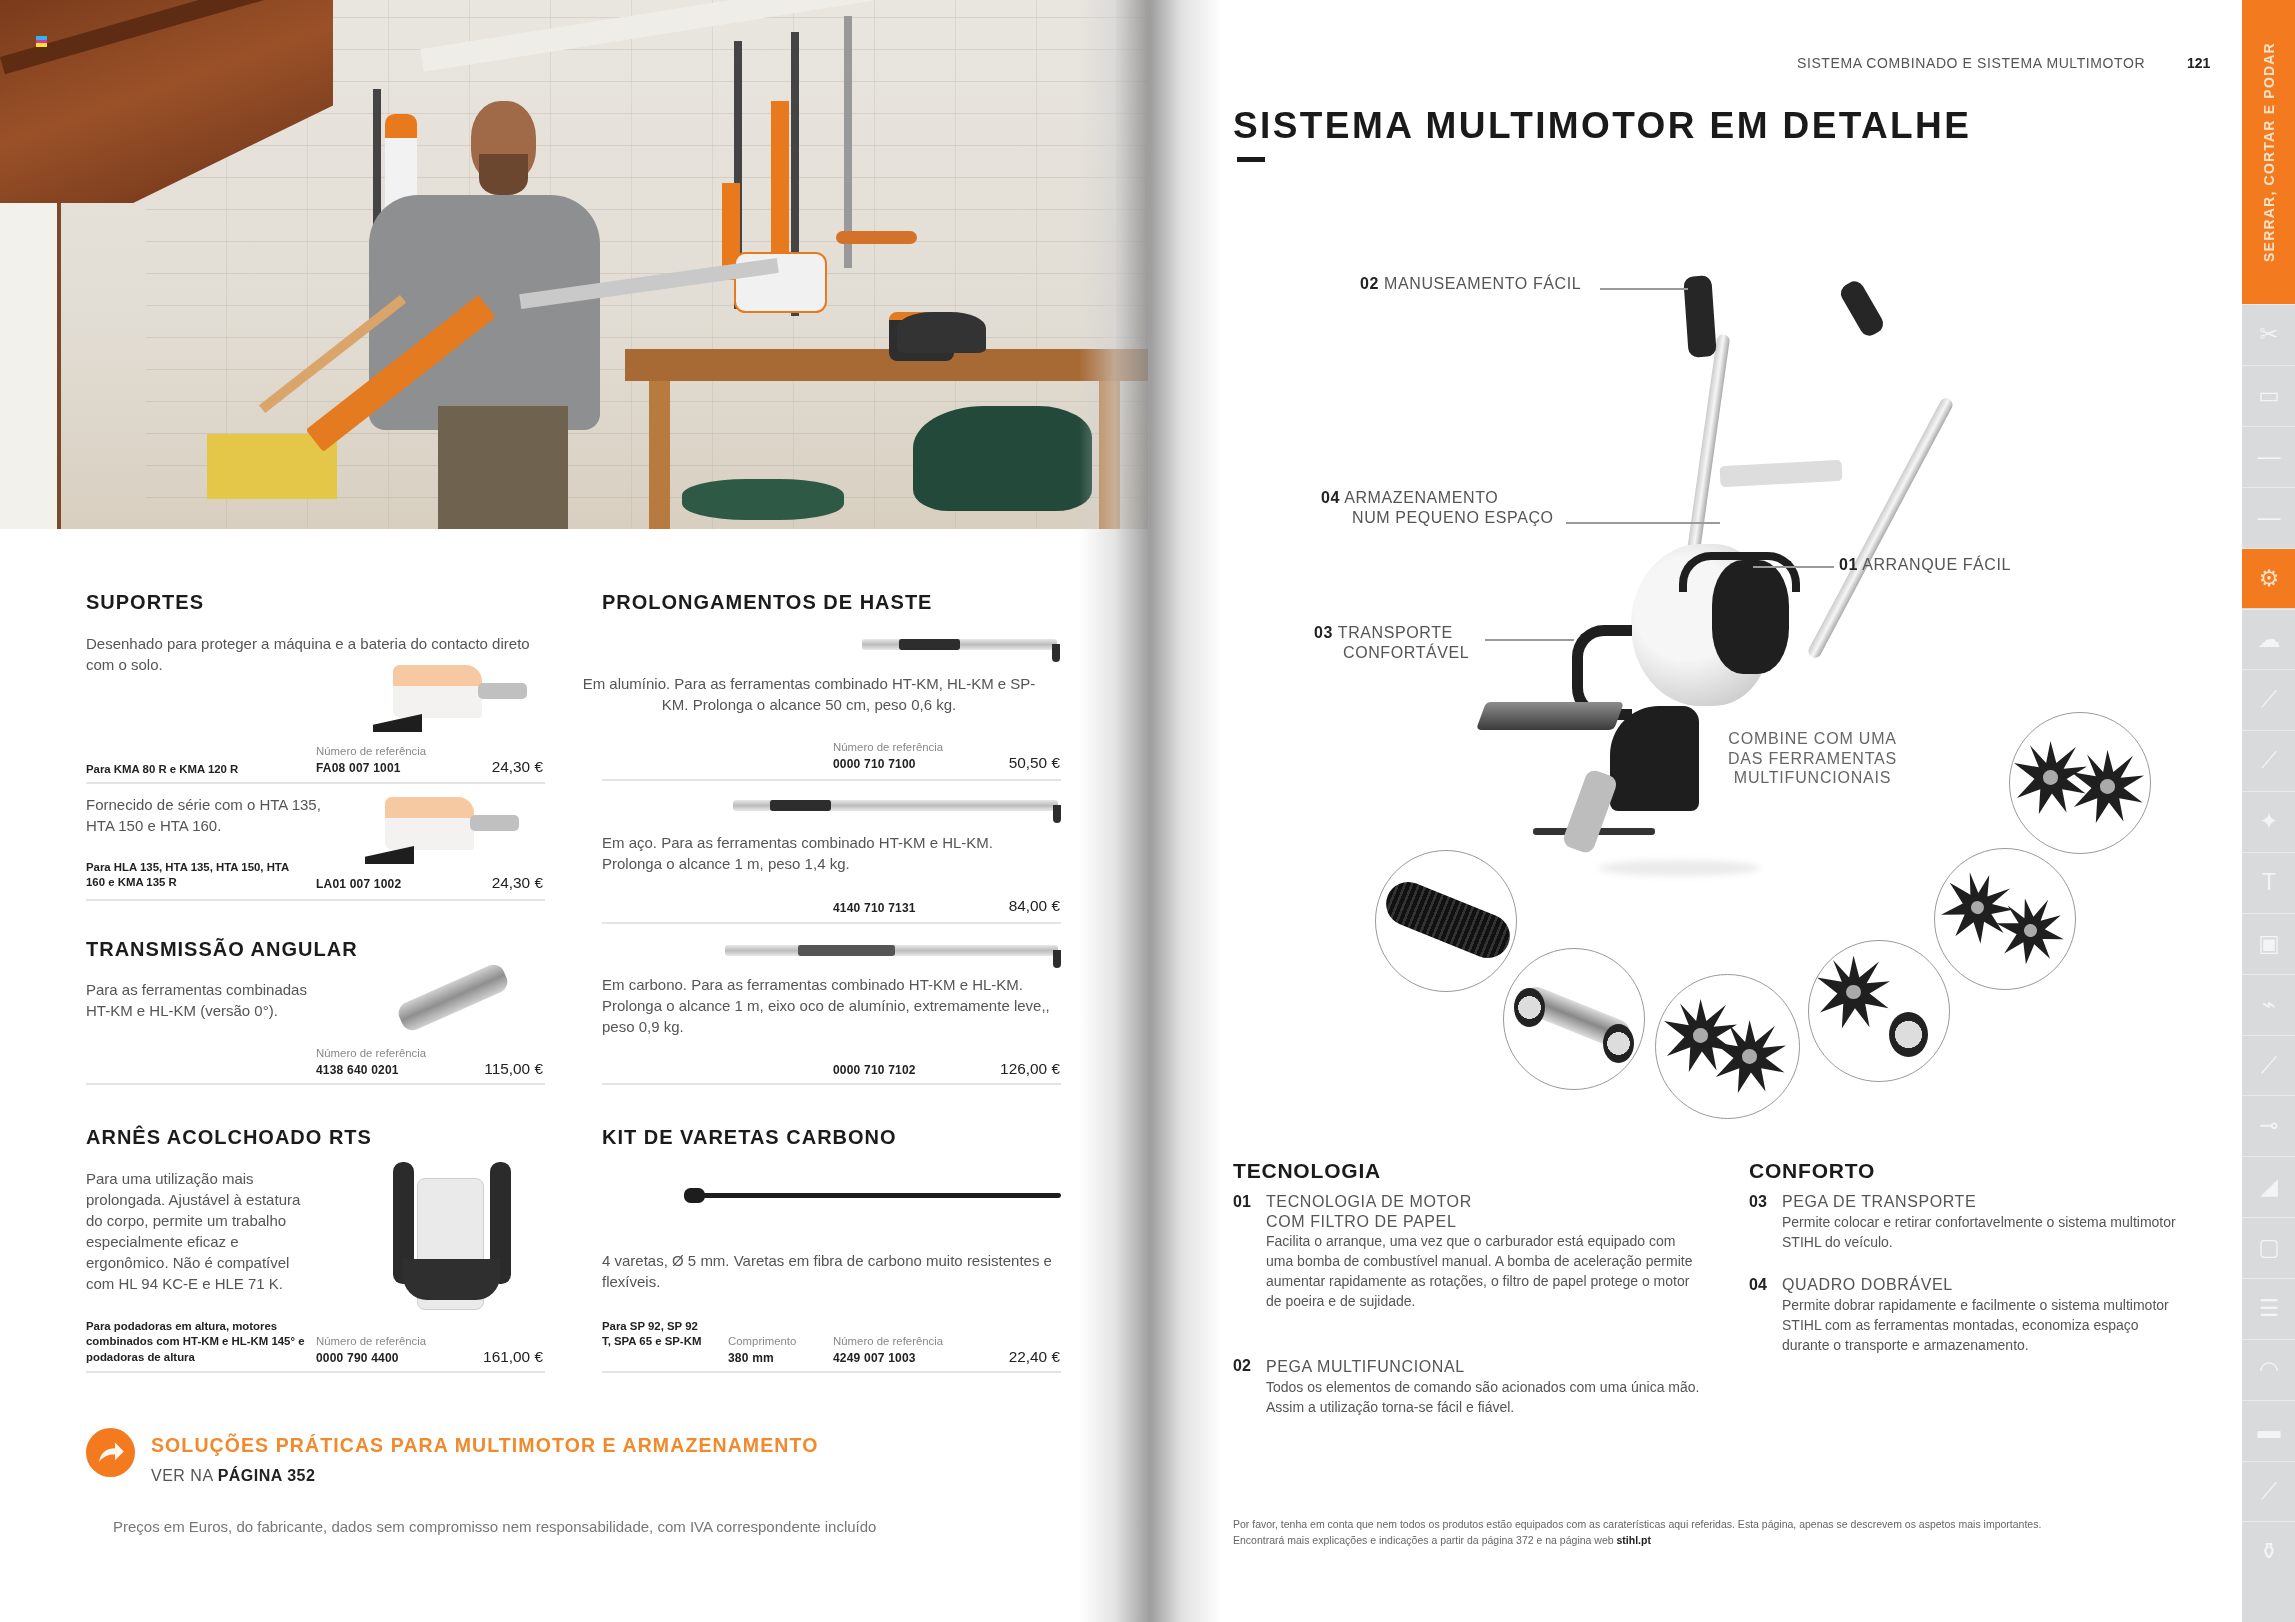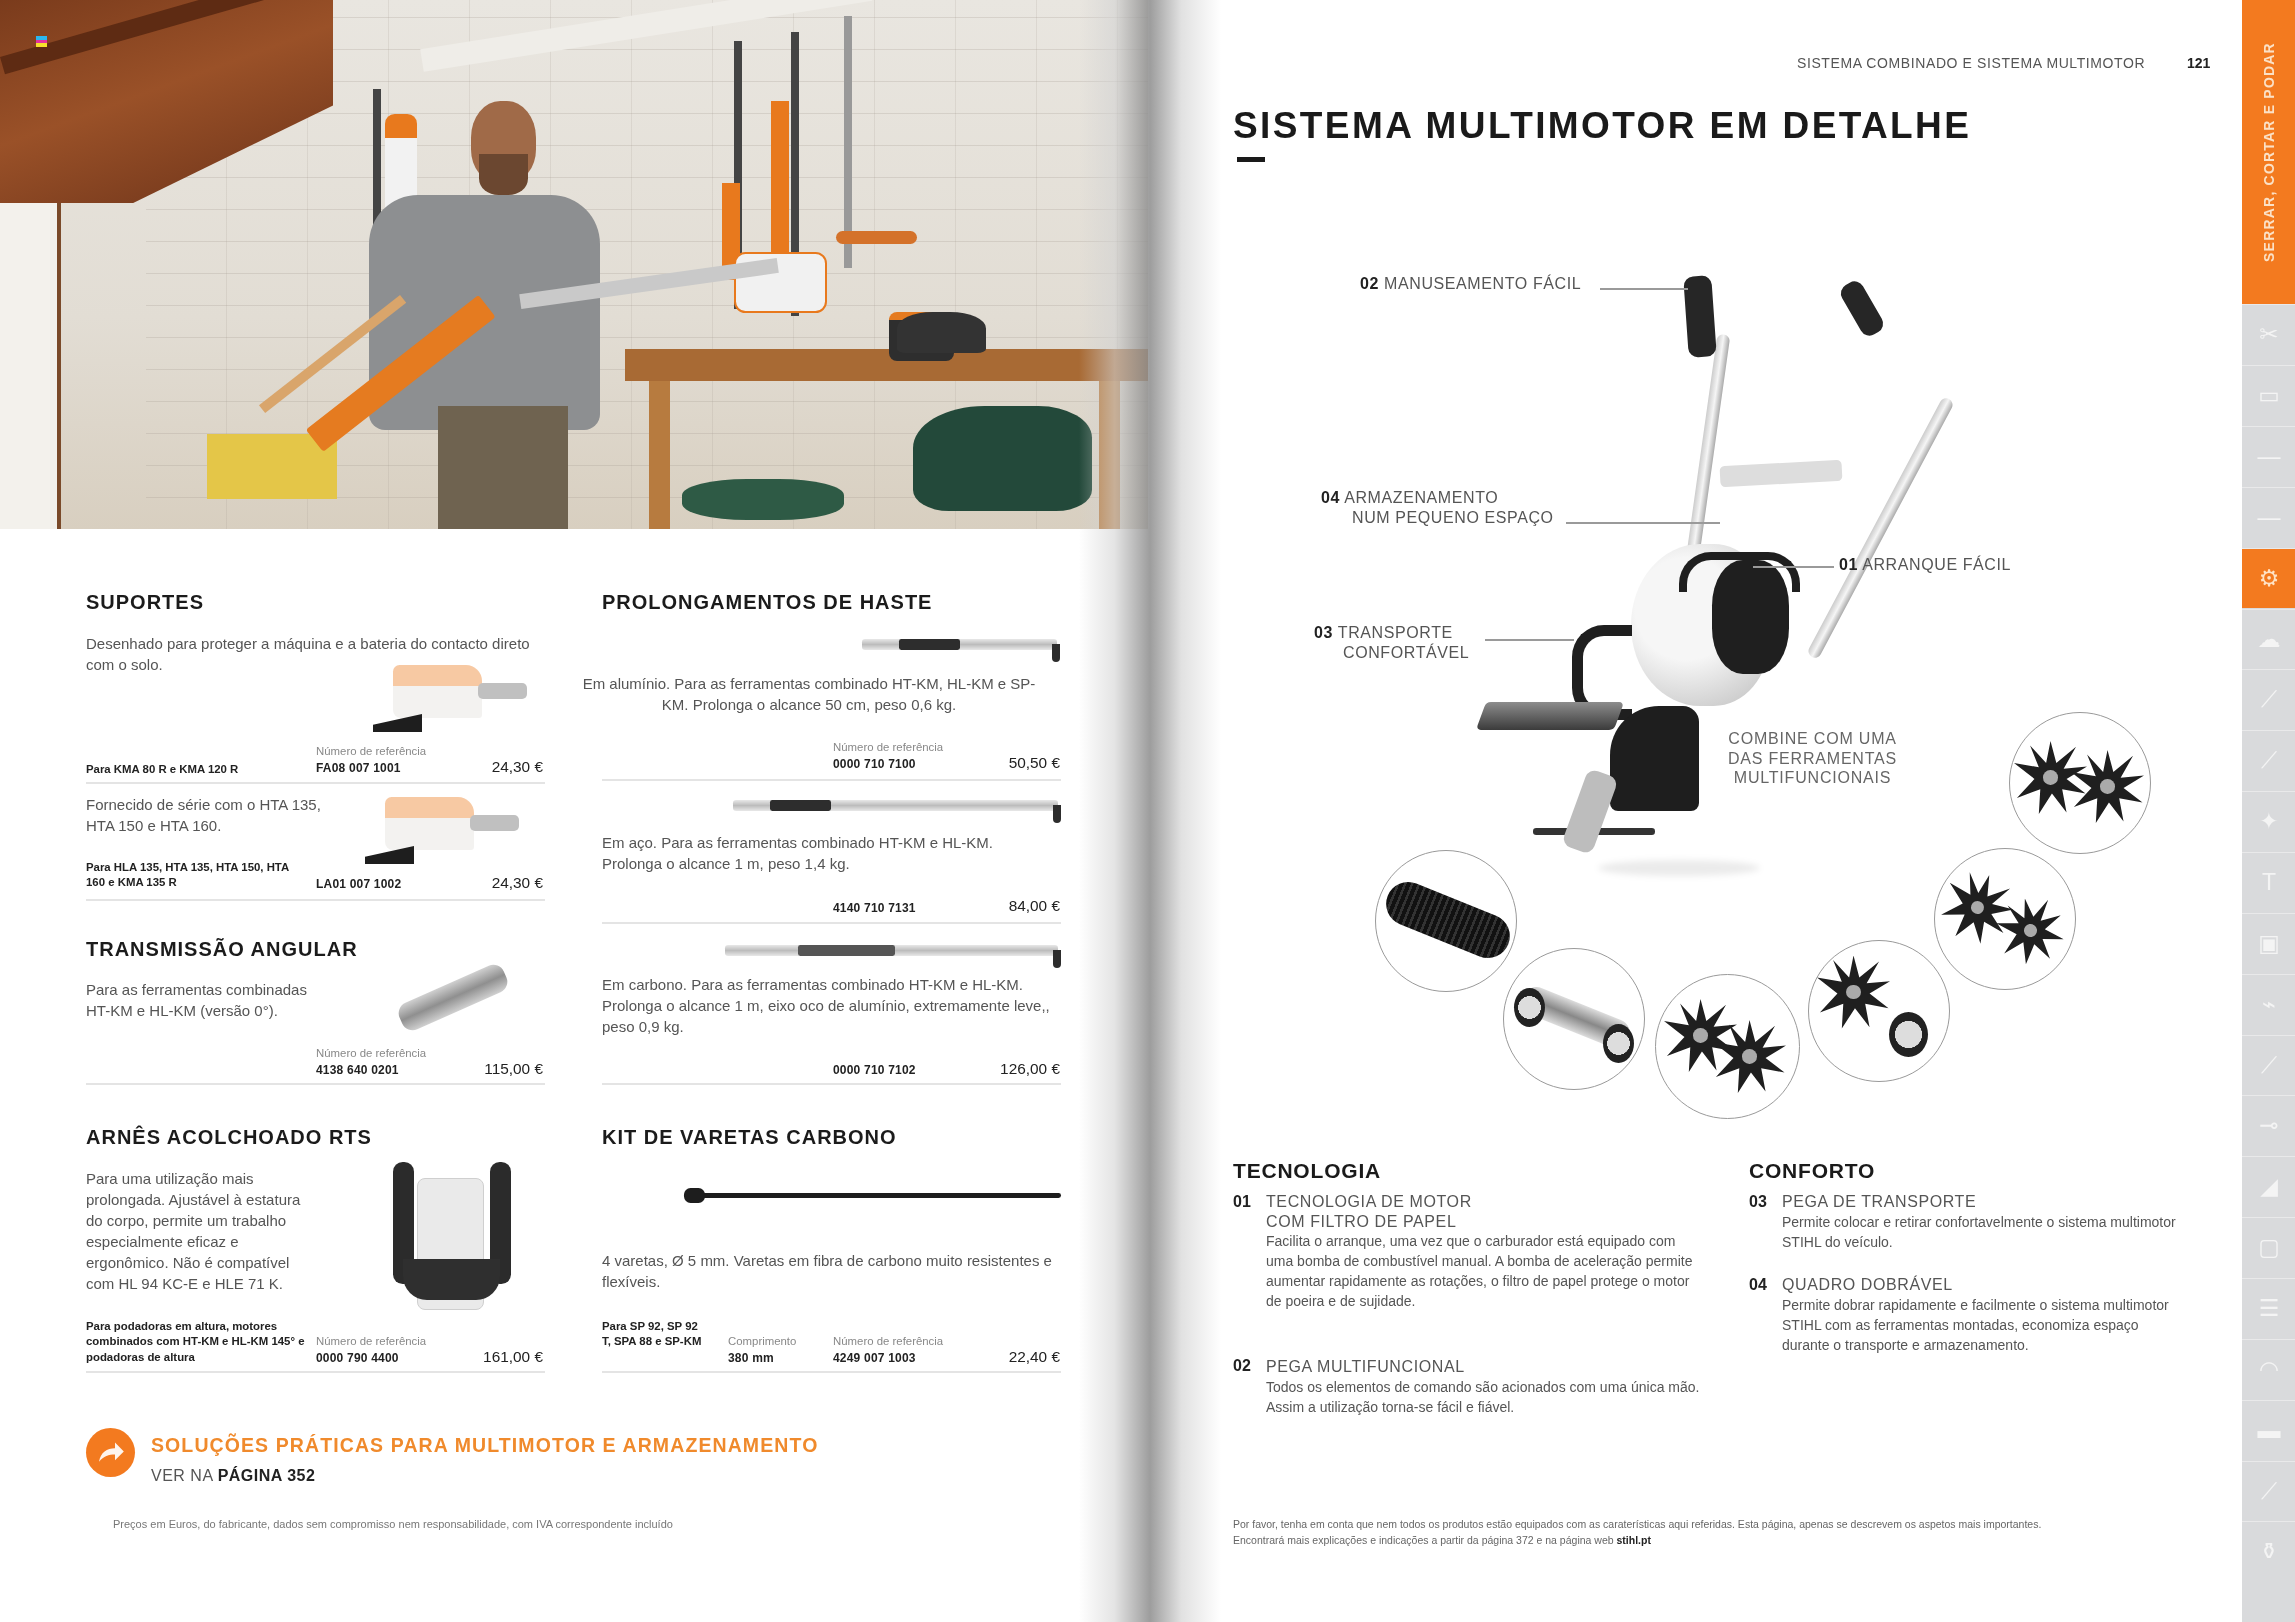--- a/index.html
+++ b/index.html
@@ -50,21 +50,21 @@
   .harness .strap{position:absolute;width:21px;background:#2b2b2b;border-radius:9.7px;}
   .harness .back{position:absolute;left:32px;top:16px;width:65px;height:130px;background:#eaeaea;border:1.6px solid #cfcfcf;border-radius:8px;}
   .harness .belt{position:absolute;left:18px;top:97px;width:97px;height:41px;background:#2f2f2f;border-radius:0 0 24px 24px;}
   .rod{position:absolute;height:4.9px;background:#1d1d1d;border-radius:2.4px;}
   .rod .knob{position:absolute;left:0;top:-4.9px;width:21px;height:14.6px;background:#1d1d1d;border-radius:6.5px;}
 
   .promo-circle{width:49px;height:49px;border-radius:50%;background:#f37a1f;display:flex;align-items:center;justify-content:center;}
   .promo-title{font-size:19.5px;font-weight:700;letter-spacing:1.1px;color:#f08a2c;}
   .promo-sub{font-size:16px;color:#555;letter-spacing:0.5px;}
   .promo-sub b{color:#222;}
-  .fine{font-size:11px;color:#777;padding-left:27px;}
+  .fine{font-size:15px;color:#777;padding-left:27px;}
 
   
   .gutter{left:1079px;top:0;width:142px;height:1623px;background:linear-gradient(90deg,rgba(255,255,255,0) 0%,rgba(210,210,210,.6) 25%,rgba(140,140,140,.85) 50%,rgba(205,205,205,.6) 72%,rgba(255,255,255,0) 100%);}
 
   
   .header-run{font-size:14px;color:#555;letter-spacing:0.6px;}
   .page-num{font-size:14px;font-weight:700;color:#222;}
   .main-title{font-size:37px;font-weight:700;letter-spacing:2.4px;color:#1a1a1a;}
   .title-bar{width:28px;height:4.9px;background:#1a1a1a;}
   .callout{font-size:16px;color:#555;letter-spacing:0.6px;line-height:19.5px;}
@@ -210,21 +210,21 @@
 <div class="abs desc" style="left:602px;top:974px;width:463px;">Em carbono. Para as ferramentas combinado HT-KM e HL-KM. Prolonga o alcance 1 m, eixo oco de alumínio, extremamente leve,, peso 0,9 kg.</div>
 <div class="abs ref-num" style="left:833px;top:1063px;">0000 710 7102</div>
 <div class="abs price" style="left:953px;top:1060px;width:107px;">126,00 €</div>
 <div class="abs rule" style="left:602px;top:1083px;width:459px;"></div>
 
 <div class="abs sec-title" style="left:602px;top:1126px;">KIT DE VARETAS CARBONO</div>
 <div class="rod" style="left:684px;top:1193px;width:377px;">
     <div class="knob"></div>
   </div>
 <div class="abs desc" style="left:602px;top:1250px;width:454px;">4 varetas, Ø 5 mm. Varetas em fibra de carbono muito resistentes e flexíveis.</div>
-<div class="abs for-label" style="left:602px;top:1319px;width:105px;">Para SP 92, SP 92 T, SPA 88 e SP-KM</div>
+<div class="abs for-label" style="left:602px;top:1319px;width:105px;">Para SP 92, SP 92 T, SPA 65 e SP-KM</div>
 <div class="abs ref-cap" style="left:728px;top:1335px;">Comprimento</div>
 <div class="abs ref-num" style="left:728px;top:1351px;">380 mm</div>
 <div class="abs ref-cap" style="left:833px;top:1335px;">Número de referência</div>
 <div class="abs ref-num" style="left:833px;top:1351px;">4249 007 1003</div>
 <div class="abs price" style="left:953px;top:1348px;width:107px;">22,40 €</div>
 <div class="abs rule" style="left:602px;top:1371px;width:459px;"></div>
 
 <div class="abs promo-circle" style="left:86px;top:1428px;">
   <svg width="28" height="24" viewBox="0 0 34 30">
       <path d="M2 26 C4 14 12 9 22 9 L22 2 L33 13 L22 24 L22 17 C14 17 8 19 2 26 Z" fill="#fff" opacity=".92"></path>

